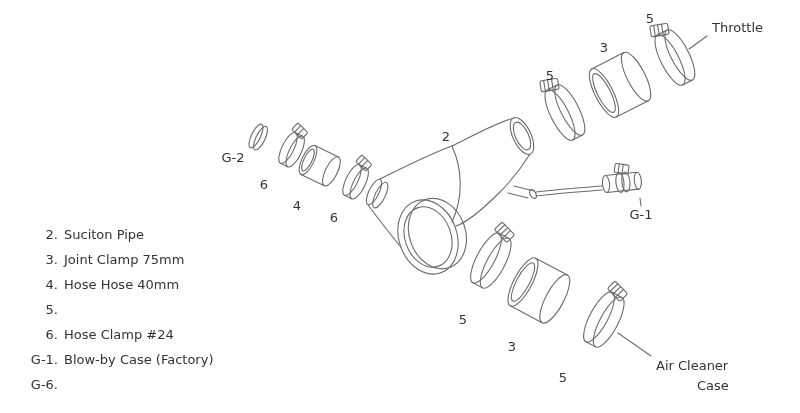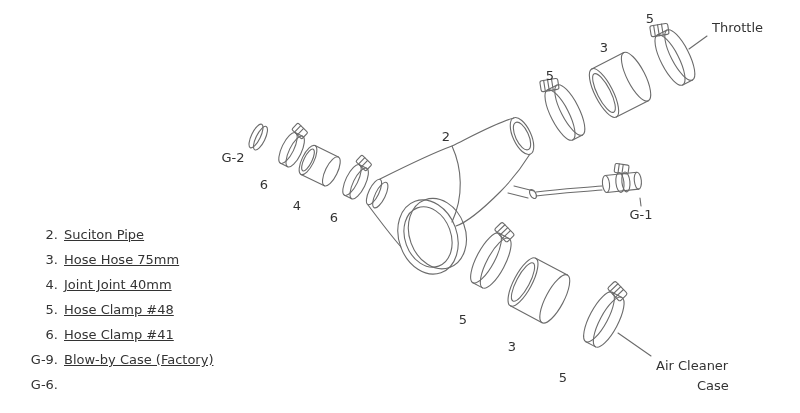--- a/index.html
+++ b/index.html
@@ -5,21 +5,21 @@
   :root { --background:#ffffff; --line:#6b6b6b; --text:#333333; }
   html,body { margin:0; padding:0; background:var(--background); }
   body { font-family:"DejaVu Sans", sans-serif; }
   .stage { position:relative; width:800px; height:413px; background:var(--background); overflow:hidden; }
   .stage svg { position:absolute; left:0; top:0; }
   .draw { stroke:var(--line); stroke-width:1.1; fill:none; stroke-linecap:round; stroke-linejoin:round; }
   .callout { fill:var(--text); stroke:none; font-family:"DejaVu Sans", sans-serif; font-size:13px; }
   .parts-list { position:absolute; left:18px; top:222px; color:var(--text); font-size:13px; }
   .parts-row { display:flex; height:25px; align-items:center; }
   .part-num { width:40px; text-align:right; margin-right:6px; }
-  .part-name { white-space:nowrap;text-decoration:underline; }
+  .part-name { white-space:nowrap; }
 </style>
 </head>
 <body>
 
 <div class="stage">
 
   <svg width="800" height="413" viewBox="0 0 800 413">
     <defs>
       <g id="clamp-large">
         <ellipse cx="11" cy="0" rx="9" ry="28"></ellipse>
@@ -143,36 +143,35 @@
     <text class="callout" x="563" y="382" text-anchor="middle">5</text>
   </svg>
 
   <div class="parts-list">
     <div class="parts-row">
       <span class="part-num">2.</span>
       <span class="part-name">Suciton Pipe</span>
     </div>
     <div class="parts-row">
       <span class="part-num">3.</span>
-      <span class="part-name">Hose Hose 75mm</span>
+      <span class="part-name">Joint Clamp 75mm</span>
     </div>
     <div class="parts-row">
       <span class="part-num">4.</span>
-      <span class="part-name">Joint Joint 40mm</span>
+      <span class="part-name">Hose Hose 40mm</span>
     </div>
     <div class="parts-row">
       <span class="part-num">5.</span>
-      <span class="part-name">Hose Clamp #48</span>
     </div>
     <div class="parts-row">
       <span class="part-num">6.</span>
-      <span class="part-name">Hose Clamp #41</span>
+      <span class="part-name">Hose Clamp #24</span>
     </div>
     <div class="parts-row">
-      <span class="part-num">G-9.</span>
+      <span class="part-num">G-1.</span>
       <span class="part-name">Blow-by Case (Factory)</span>
     </div>
     <div class="parts-row">
       <span class="part-num">G-6.</span>
     </div>
   </div>
 
 </div>
 
 </body></html>

